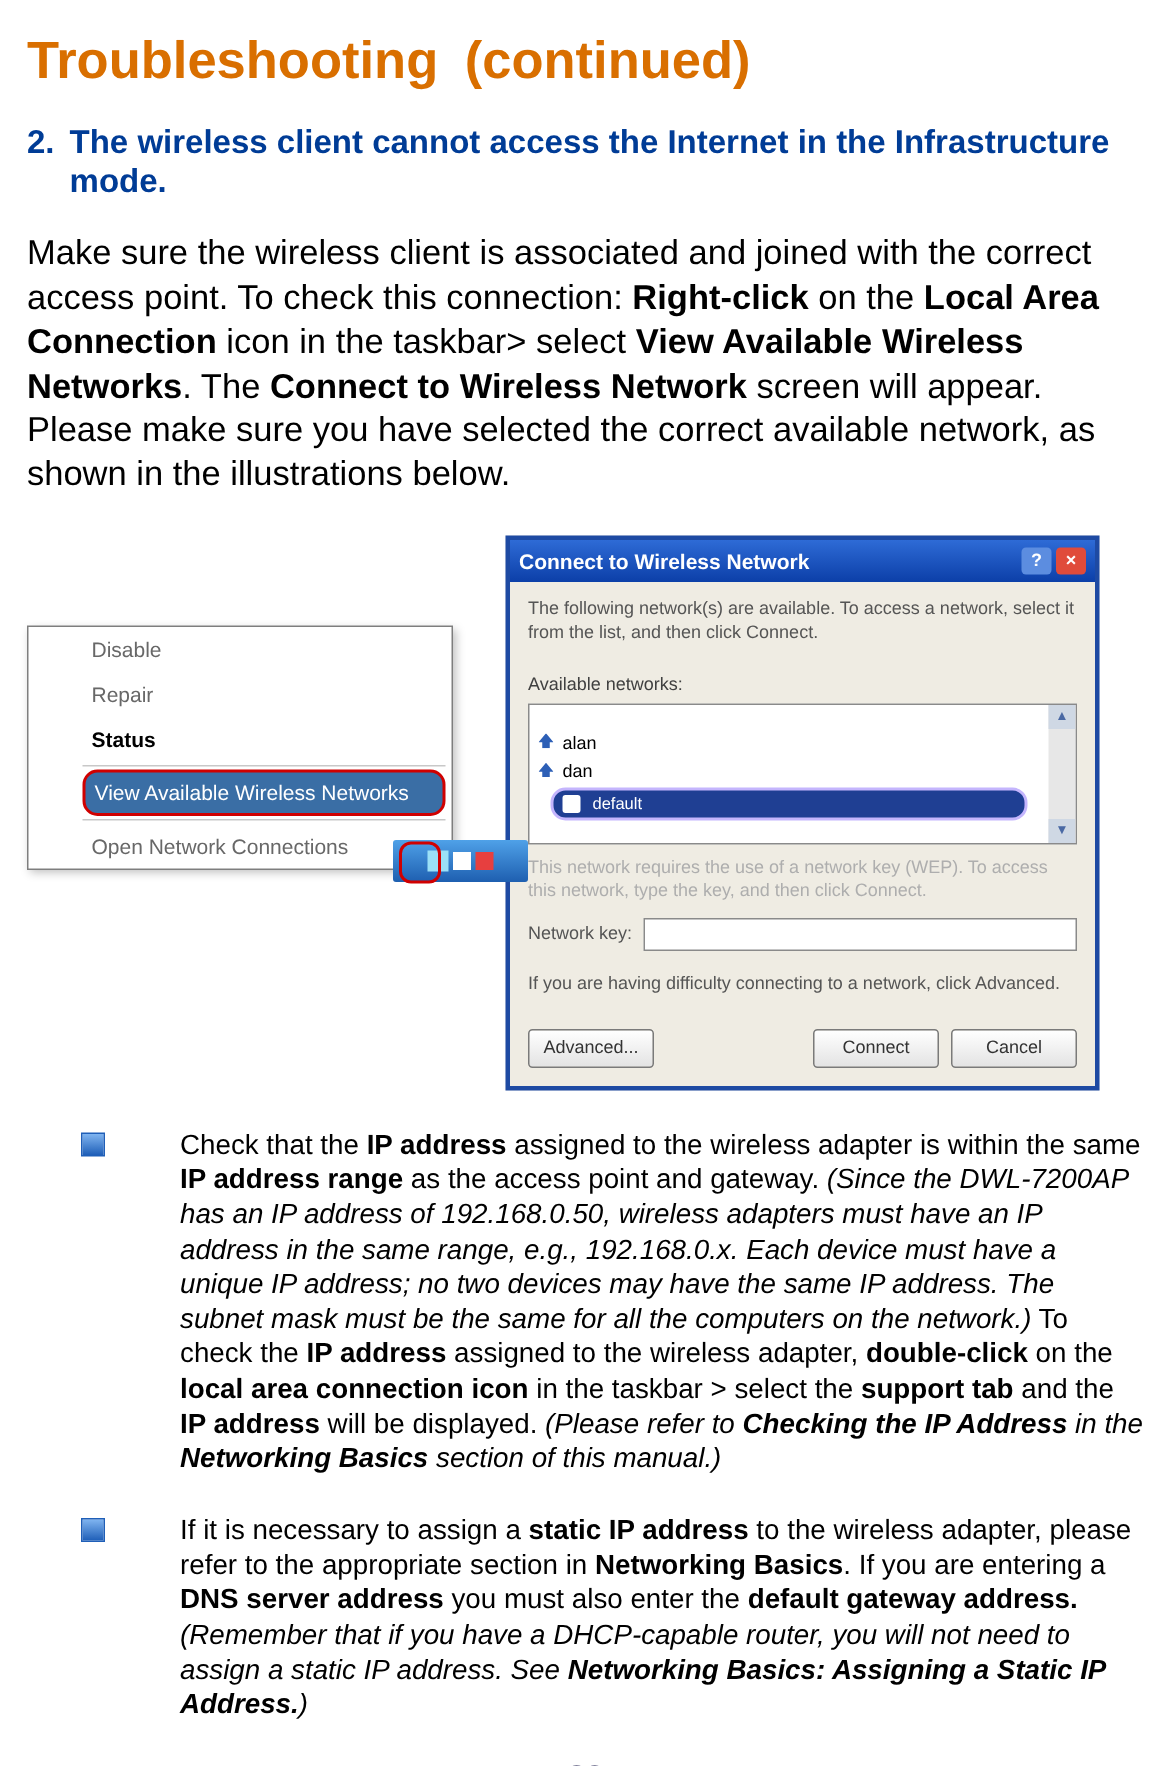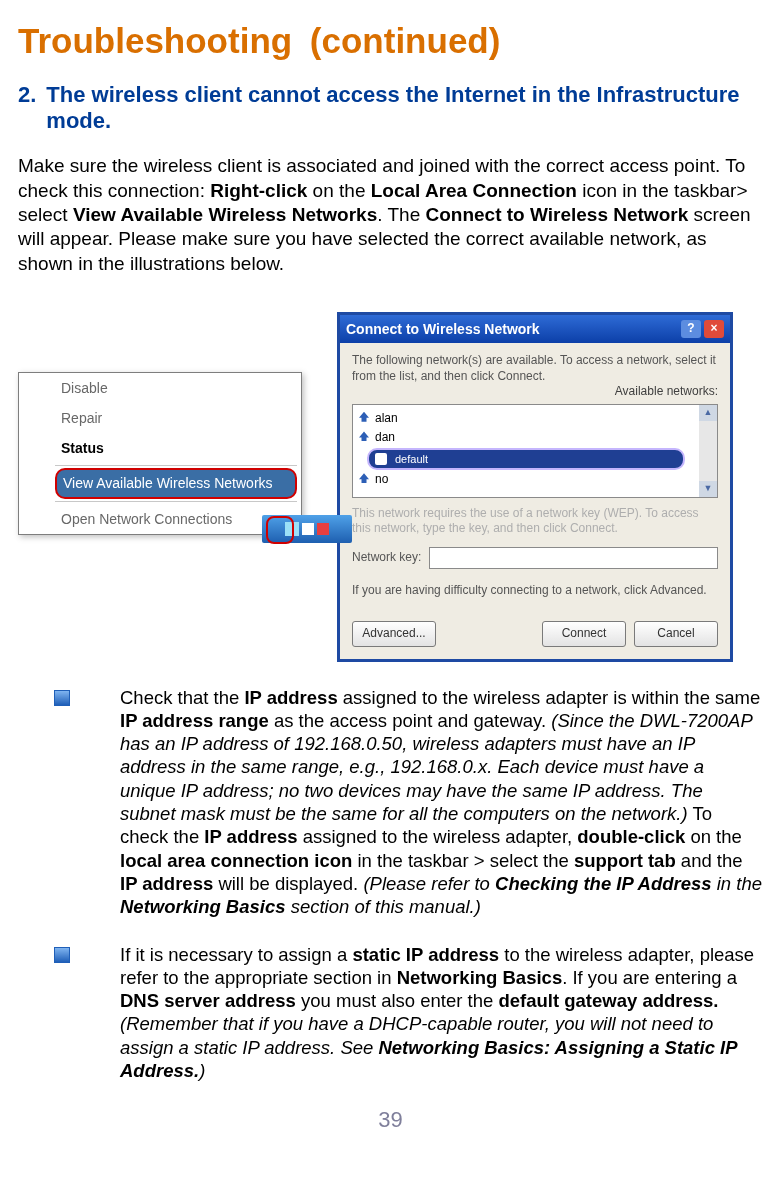--- a/index.html
+++ b/index.html
@@ -31,23 +31,23 @@
     flex: 0 0 auto;
     line-height: 1.15;
   }
   .step-head {
     color: #003c96;
     font-size: 22px;
     font-weight: bold;
     line-height: 1.2;
   }
   .intro {
-    font-size: 19px;
+    font-size: 23px;
     line-height: 1.28;
-    margin-bottom: 36px;
+    margin-bottom: 26px;
   }
   .b { font-weight: bold; }
   .i { font-style: italic; }
 
   
   .illus-row {
     display: flex;
     align-items: flex-start;
     gap: 35px;
     margin-bottom: 24px;
@@ -133,29 +133,29 @@
   }
   .dlg-ctrls { display:flex; gap:3px; }
   .dlg-btn {
     width:20px;height:18px;border-radius:3px;
     display:flex;align-items:center;justify-content:center;
     font-size:12px;font-weight:bold;
   }
   .dlg-help { background:#5c8de0;color:#fff;}
   .dlg-close{ background:#e04b3a;color:#fff;}
   .dlg-body { padding: 10px 12px; color:#555;}
-  .dlg-label { margin-top:0; margin-bottom:4px; color:#404040;text-align:right;}
+  .dlg-label { margin-top:20px; margin-bottom:4px; color:#404040;}
   .netlist {
     border:1px solid #8a8a8a;
     background:#fff;
     height:92px;
     overflow:hidden;
     position:relative;
   }
-  .netlist-inner { position:absolute; left:0; top:4px; right:18px;}
+  .netlist-inner { position:absolute; left:0; top:16px; right:18px;}
   .net-item {
     padding:2px 6px 2px 22px;
     position:relative;
     font-size:12px;
     color:#000;
   }
   .net-item:before {
     content:""; position:absolute; left:6px; top:3px;
     width:10px;height:10px;
     background:#2d5fb6;
@@ -274,21 +274,20 @@
       </div>
     </div>
     <div class="dlg-body">
       <div>The following network(s) are available. To access a network, select it from the list, and then click Connect.</div>
       <div class="dlg-label">Available networks:</div>
       <div class="netlist">
         <div class="netlist-inner">
           <div class="net-item">alan</div>
           <div class="net-item">dan</div>
           <div class="net-sel">default</div>
-          <div class="net-item">no</div>
         </div>
         <div class="net-scroll">
           <div class="arr">▲</div>
           <div class="arr">▼</div>
         </div>
       </div>
       <div class="dimtxt">This network requires the use of a network key (WEP). To access this network, type the key, and then click Connect.</div>
       <div class="keyrow">
         <span>Network key:</span>
         <div class="key-input"></div>

